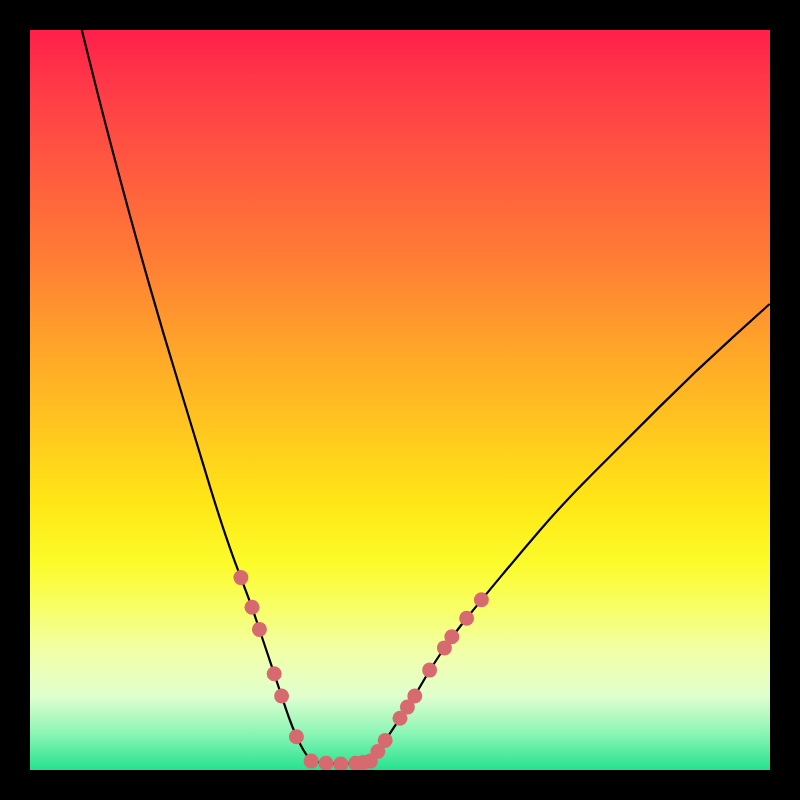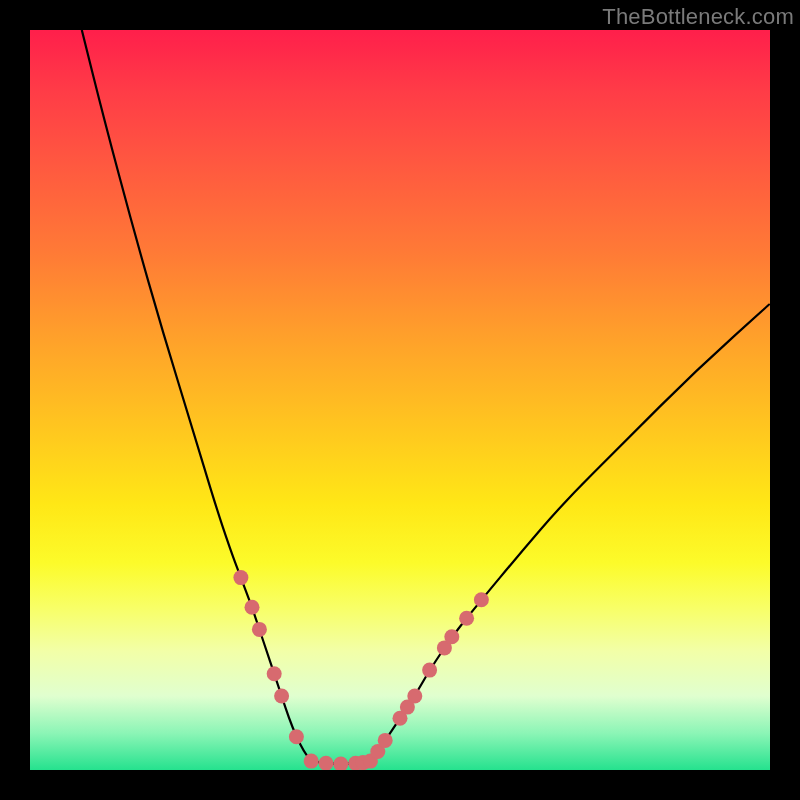--- a/index.html
+++ b/index.html
@@ -54,21 +54,20 @@
     color: #7a7a7a;
     font-size: 22px;
     letter-spacing: 0.2px;
     user-select: none;
   }
 </style>
 </head>
 <body>
 
 <div class="frame">
-  <div class="watermark">TheBottleneck.com</div>
   <div class="plot">
     <svg class="curve" viewBox="0 0 740 740" preserveAspectRatio="none">
       <path id="curve-path" fill="none" stroke="#000000" stroke-width="2.2" d="M 51.8 0.0 Q 51.8 0.0 62.9 44.4 Q 74.0 88.8 88.8 144.3 Q 103.6 199.8 118.4 251.6 Q 133.2 303.4 148.0 351.5 Q 162.8 399.6 173.9 436.6 Q 185.0 473.6 192.4 495.8 Q 199.8 518.0 205.3 532.8 Q 210.9 547.6 216.4 562.4 Q 222.0 577.2 225.7 588.3 Q 229.4 599.4 233.1 610.5 Q 236.8 621.6 240.5 632.7 Q 244.2 643.8 247.9 654.9 Q 251.6 666.0 255.3 677.1 Q 259.0 688.2 262.7 697.5 Q 266.4 706.7 270.1 714.1 Q 273.8 721.5 277.5 726.3 Q 281.2 731.1 281.2 731.1 Q 281.2 731.1 288.6 732.2 Q 296.0 733.3 303.4 733.7 Q 310.8 734.1 318.2 733.7 Q 325.6 733.3 333.0 732.2 Q 340.4 731.1 340.4 731.1 Q 340.4 731.1 344.1 726.3 Q 347.8 721.5 351.5 716.0 Q 355.2 710.4 362.6 699.3 Q 370.0 688.2 377.4 677.1 Q 384.8 666.0 392.2 653.0 Q 399.6 640.1 410.7 623.5 Q 421.8 606.8 436.6 588.3 Q 451.4 569.8 469.9 547.6 Q 488.4 525.4 510.6 499.5 Q 532.8 473.6 562.4 444.0 Q 592.0 414.4 629.0 377.4 Q 666.0 340.4 703.0 307.1 T 740.0 273.8"></path>
       <g id="markers">
           <circle cx="210.9" cy="547.6" r="7.5" fill="#d76a6f" stroke="#cf585d" stroke-width="0"></circle>
           <circle cx="222.0" cy="577.2" r="7.5" fill="#d76a6f" stroke="#cf585d" stroke-width="0"></circle>
           <circle cx="229.4" cy="599.4" r="7.5" fill="#d76a6f" stroke="#cf585d" stroke-width="0"></circle>
           <circle cx="244.2" cy="643.8" r="7.5" fill="#d76a6f" stroke="#cf585d" stroke-width="0"></circle>
           <circle cx="251.6" cy="666.0" r="7.5" fill="#d76a6f" stroke="#cf585d" stroke-width="0"></circle>
           <circle cx="266.4" cy="706.7" r="7.5" fill="#d76a6f" stroke="#cf585d" stroke-width="0"></circle>

